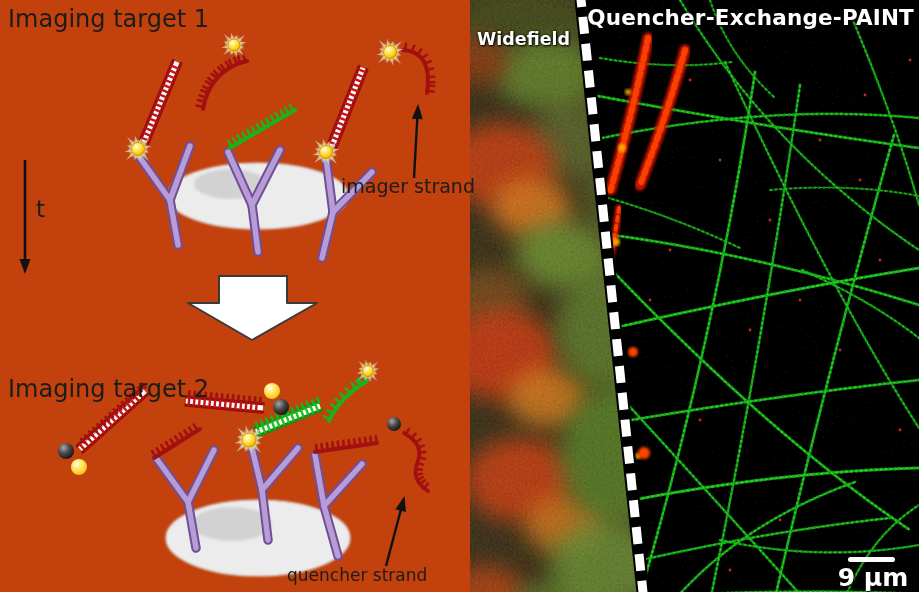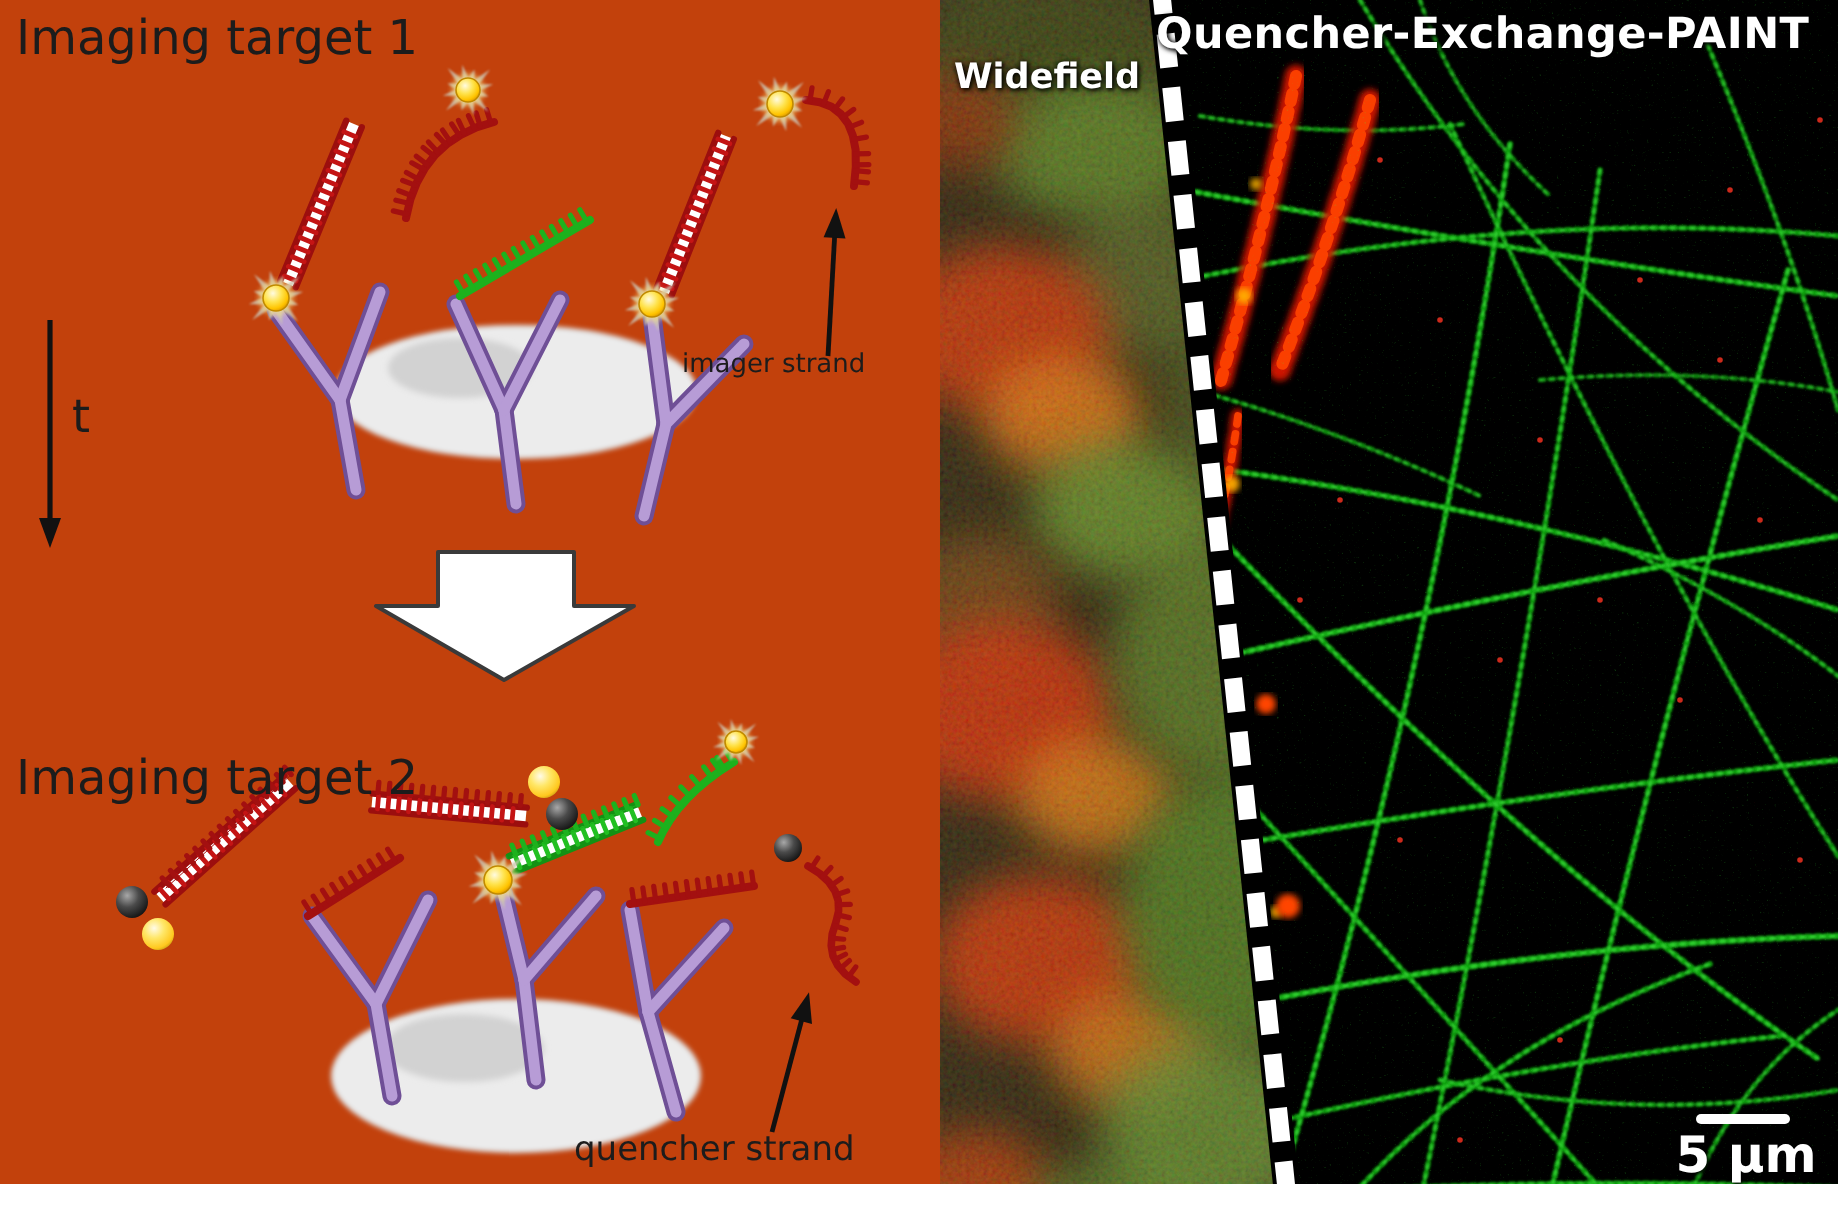--- a/index.html
+++ b/index.html
@@ -6,24 +6,24 @@
   #fig{position:relative;width:919px;height:592px;overflow:hidden;background:#c2410c;
        font-family:"DejaVu Sans","Liberation Sans",sans-serif;}
   svg{position:absolute;top:0;left:0;}
   .lbl{position:absolute;color:#1c1c1c;white-space:nowrap;line-height:1.1;}
   .micro-lbl{position:absolute;color:#fff;font-weight:bold;white-space:nowrap;
              text-shadow:0 0 3px rgba(0,0,0,.95),1px 1px 2px rgba(0,0,0,.85);}
   #lbl-p1{left:8px;top:6px;font-size:24px;}
   #lbl-t{left:36px;top:197px;font-size:23px;}
   #lbl-ex{left:112px;top:241px;font-size:25px;}
   #lbl-p2{left:8px;top:340px;font-size:24px;margin-top:36px;}
-  #lbl-imager{left:341px;top:176px;font-size:13px;}
+  #lbl-imager{left:341px;top:176px;font-size:19px;}
   #lbl-quencher{left:287px;top:566px;font-size:17px;}
   #lbl-wf{left:477px;top:29px;font-size:17.5px;}
-  #lbl-paint{left:578px;top:5px;width:336px;font-size:21.5px;letter-spacing:.2px;}
+  #lbl-paint{left:578px;top:5px;width:336px;text-align:right;font-size:21.5px;letter-spacing:.2px;}
   #scalebar{position:absolute;left:848px;top:557px;width:47px;height:5px;background:#fff;border-radius:3px;}
   #lbl-scale{left:836px;top:563px;width:74px;text-align:center;font-size:25px;}
 </style>
 </head>
 <body>
 
 <div id="fig">
 
   <svg id="schem" width="470" height="611" viewBox="0 0 470 611">
     <defs>
@@ -563,14 +563,14 @@
   </svg>
 
   <div class="lbl" id="lbl-p1">Imaging target 1</div>
   <div class="lbl" id="lbl-t">t</div>
   <div class="lbl" id="lbl-p2">Imaging target 2</div>
   <div class="lbl" id="lbl-imager">imager strand</div>
   <div class="lbl" id="lbl-quencher">quencher strand</div>
   <div class="micro-lbl" id="lbl-wf">Widefield</div>
   <div class="micro-lbl" id="lbl-paint">Quencher-Exchange-PAINT</div>
   <div id="scalebar"></div>
-  <div class="micro-lbl" id="lbl-scale">5 µm</div>
+  <div class="micro-lbl" id="lbl-scale">9 µm</div>
 </div>
 
 </body></html>

